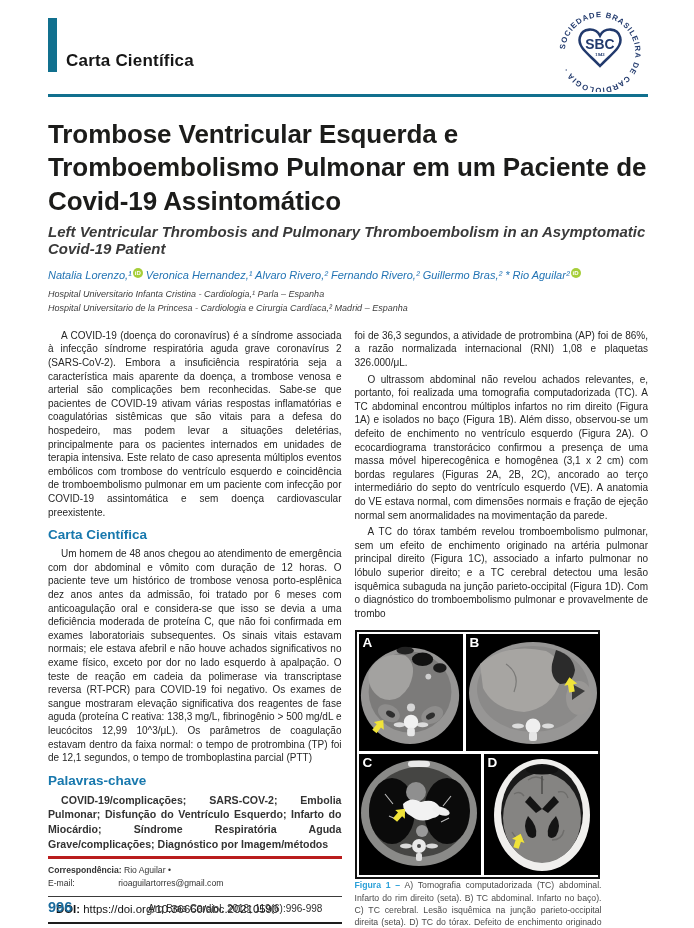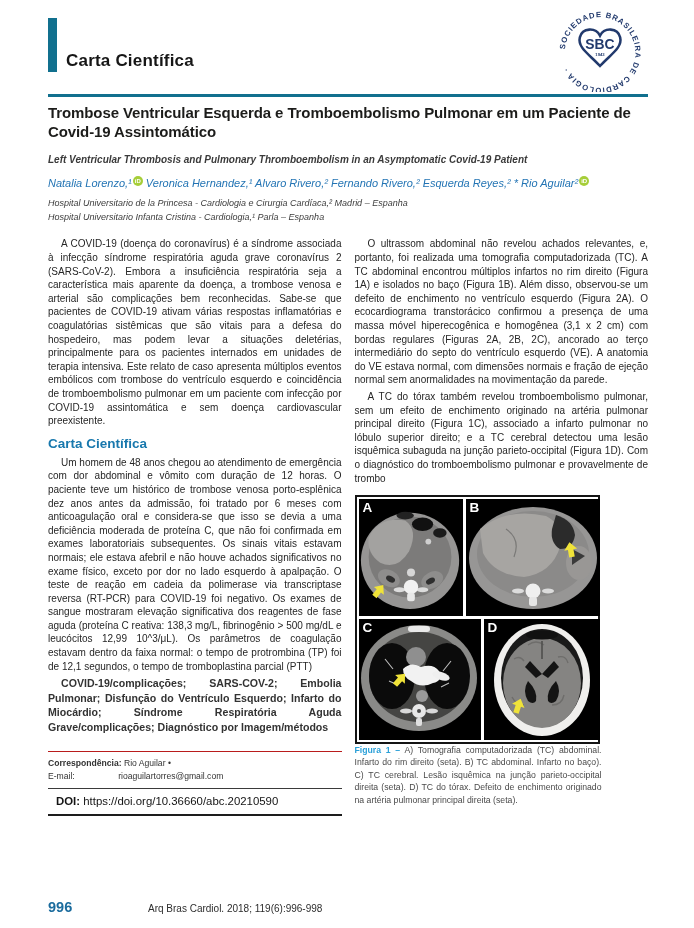--- a/index.html
+++ b/index.html
@@ -11,39 +11,39 @@
     padding:16px 46px 0 48px; overflow:hidden;
   }
   
   .masthead { display:flex; justify-content:space-between; align-items:flex-start; height:78px; }
   .masthead-left { display:flex; align-items:flex-end; gap:9px; margin-top:2px; }
   .accent-bar { width:9px; height:54px; background:var(--teal-rule,#11708e); }
   .section-label { font-size:17px; font-weight:bold; color:#161616; padding-bottom:1px; letter-spacing:.2px; }
   .sbc-logo { width:84px; height:84px; margin:-8px 6px 0 0; flex:0 0 auto; }
   .masthead-rule { height:3px; background:var(--teal-rule,#11708e); margin-top:0; }
   
-  .title-pt { font-size:15px; line-height:1.28; font-weight:bold; color:#1c1c1a; margin-top:6px; letter-spacing:-.1px; }
-  .title-en { font-size:10px; font-weight:bold; font-style:italic; color:#3a3a3a; margin-top:13px; }
+  .title-pt { font-size:26px; line-height:1.28; font-weight:bold; color:#1c1c1a; margin-top:21px; letter-spacing:-.1px; }
+  .title-en { font-size:15px; font-weight:bold; font-style:italic; color:#3a3a3a; margin-top:5px; }
   .author-line { margin-top:11px; font-size:11px; font-style:italic; color:var(--author-blue,#2374b4); line-height:1.3; }
   .author { white-space:pre-wrap;margin-top:24px; }
   .orcid {
     display:inline-block; width:10px; height:10px; border-radius:50%;
     background:var(--orcid-green,#a6ce39); color:#fff; font-size:6px; font-weight:bold;
     font-style:normal; text-align:center; line-height:10px; vertical-align:4px; margin-left:1px;
   }
   .affiliations { margin-top:5px; }
   .affiliations p { font-size:9px; font-style:italic; color:#3c3c3c; line-height:1.6; }
   
   .columns { display:flex; gap:13px; margin-top:13px; }
   .col { width:293.5px; flex:0 0 auto; }
   .body-par { font-size:10px; line-height:1.36; text-align:justify; color:#262626; margin-bottom:3px; }
   .indent { text-indent:13px; }
   .col-heading { font-size:13.5px; font-weight:bold; color:var(--heading-blue,#1878ad); margin:8px 0 5px; }
   .keywords { font-size:10.6px; line-height:1.38; text-align:justify; color:#333; text-indent:13px;font-weight:bold; }
-  .correspondence { margin-top:16px; border-top:1px solid #b91c1c; padding:5px 0 6px; }
+  .correspondence { margin-top:5px; border-top:3px solid #b91c1c; padding:5px 0 6px; }
   .correspondence p { font-size:8.6px; line-height:1.5; color:#333; }
   .corr-bold { font-weight:bold; }
   .correspondence a { color:#333; text-decoration:none;padding-left:41px; }
   .doi-box { border-top:1px solid #3a3a3a; border-bottom:2px solid #1d1d1d; padding:6px 0 7px 8px; font-size:11.4px; color:#141414; }
   
   .figure-block { margin-top:10px; width:245px; }
   .fig-box { border:2px solid #141414; padding:2px; background:#fff; width:245px; }
   .fig-row { display:flex; gap:3px; }
   .fig-row + .fig-row { margin-top:3px; }
   .panel { position:relative; background:#000; font-size:0; }
@@ -79,46 +79,48 @@
           <text x="50" y="49" text-anchor="middle" font-size="16.5" font-weight="bold" font-family="Liberation Sans, sans-serif">SBC</text>
           <text x="50" y="57" text-anchor="middle" font-size="5" font-weight="bold" font-family="Liberation Sans, sans-serif">1943</text>
         </g>
       </svg>
     </div>
   </div>
   <div class="masthead-rule"></div>
 
   <h1 class="title-pt">Trombose Ventricular Esquerda e Tromboembolismo Pulmonar em um Paciente de Covid-19 Assintomático</h1>
   <h2 class="title-en">Left Ventricular Thrombosis and Pulmonary Thromboembolism in an Asymptomatic Covid-19 Patient</h2>
-  <div class="author-line"><span class="author">Natalia Lorenzo,¹</span><span class="orcid">iD</span>  <span class="author">Veronica Hernandez,¹</span>  <span class="author">Alvaro Rivero,²</span>  <span class="author">Fernando Rivero,²</span>  <span class="author">Esquerda Reyes,²</span>  <span class="author">* Rio Aguilar²</span><span class="orcid">iD</span>  </div>
+  <div class="author-line"><span class="author">Natalia Lorenzo,¹</span><span class="orcid">iD</span>  <span class="author">Veronica Hernandez,¹</span>  <span class="author">Alvaro Rivero,²</span>  <span class="author">Fernando Rivero,²</span>  <span class="author">Guillermo Bras,²</span>  <span class="author">* Rio Aguilar²</span><span class="orcid">iD</span>  </div>
   <div class="affiliations">
+    <p>Hospital Universitario Infanta Cristina - Cardiologia,¹ Parla – Espanha</p>
     <p>Hospital Universitario de la Princesa - Cardiologia e Cirurgia Cardíaca,² Madrid – Espanha</p>
-    <p>Hospital Universitario Infanta Cristina - Cardiologia,¹ Parla – Espanha</p>
   </div>
 
   <div class="columns">
 
     <section class="col">
       <p class="body-par indent">A COVID-19 (doença do coronavírus) é a síndrome associada à infecção síndrome respiratória aguda grave coronavírus 2 (SARS-CoV-2). Embora a insuficiência respiratória seja a característica mais aparente da doença, a trombose venosa e arterial são complicações bem reconhecidas. Sabe-se que pacientes de COVID-19 ativam várias respostas inflamatórias e coagulatórias sistêmicas que são vitais para a defesa do hospedeiro, mas podem levar a situações deletérias, principalmente para os pacientes internados em unidades de terapia intensiva. Este relato de caso apresenta múltiplos eventos embólicos com trombose do ventrículo esquerdo e coincidência de tromboembolismo pulmonar em um paciente com infecção por COVID-19 assintomática e sem doença cardiovascular preexistente.</p>
       <h3 class="col-heading">Carta Científica</h3>
       <p class="body-par indent">Um homem de 48 anos chegou ao atendimento de emergência com dor abdominal e vômito com duração de 12 horas. O paciente teve um histórico de trombose venosa porto-esplênica dez anos antes da admissão, foi tratado por 6 meses com anticoagulação oral e considera-se que isso se devia a uma deficiência moderada de proteína C, que não foi confirmada em exames laboratoriais subsequentes. Os sinais vitais estavam normais; ele estava afebril e não houve achados significativos no exame físico, exceto por dor no lado esquerdo à apalpação. O teste de reação em cadeia da polimerase via transcriptase reversa (RT-PCR) para COVID-19 foi negativo. Os exames de sangue mostraram elevação significativa dos reagentes de fase aguda (proteína C reativa: 138,3 mg/L, fibrinogênio &gt; 500 mg/dL e leucócitos 12,99 10^3/μL). Os parâmetros de coagulação estavam dentro da faixa normal: o tempo de protrombina (TP) foi de 12,1 segundos, o tempo de tromboplastina parcial (PTT)</p>
+      <h3 class="col-heading">Palavras-chave</h3>
       <p class="keywords">COVID-19/complicações; SARS-COV-2; Embolia Pulmonar; Disfunção do Ventrículo Esquerdo; Infarto do Miocárdio; Síndrome Respiratória Aguda Grave/complicações; Diagnóstico por Imagem/métodos</p>
 
       <div class="correspondence">
         <p><span class="corr-bold">Correspondência:</span> <span>Rio Aguilar •</span></p>
         <p><span>E-mail:</span> <a href="#">rioaguilartorres@gmail.com</a></p>
       </div>
 
       <div class="doi-box">
         <span class="corr-bold">DOI:</span>
         <span>https://doi.org/10.36660/abc.20210590</span>
       </div>
     </section>
 
     <section class="col">
+      <p class="body-par">foi de 36,3 segundos, a atividade de protrombina (AP) foi de 86%, a razão normalizada internacional (RNI) 1,08 e plaquetas 326.000/μL.</p>
       <p class="body-par indent">O ultrassom abdominal não revelou achados relevantes, e, portanto, foi realizada uma tomografia computadorizada (TC). A TC abdominal encontrou múltiplos infartos no rim direito (Figura 1A) e isolados no baço (Figura 1B). Além disso, observou-se um defeito de enchimento no ventrículo esquerdo (Figura 2A). O ecocardiograma transtorácico confirmou a presença de uma massa móvel hiperecogênica e homogênea (3,1 x 2 cm) com bordas regulares (Figuras 2A, 2B, 2C), ancorado ao terço intermediário do septo do ventrículo esquerdo (VE). A anatomia do VE estava normal, com dimensões normais e fração de ejeção normal sem anormalidades na movimentação da parede.</p>
       <p class="body-par indent">A TC do tórax também revelou tromboembolismo pulmonar, sem um efeito de enchimento originado na artéria pulmonar principal direito (Figura 1C), associado a infarto pulmonar no lóbulo superior direito; e a TC cerebral detectou uma lesão isquêmica subaguda na junção parieto-occipital (Figura 1D). Com o diagnóstico do tromboembolismo pulmonar e provavelmente de trombo</p>
 
       <figure class="figure-block">
         <div class="fig-box">
           <div class="fig-row">
 
             <div class="panel">
               <svg viewBox="0 0 108 117" width="104" height="117">
                 <rect width="108" height="117" fill="#000"></rect>

